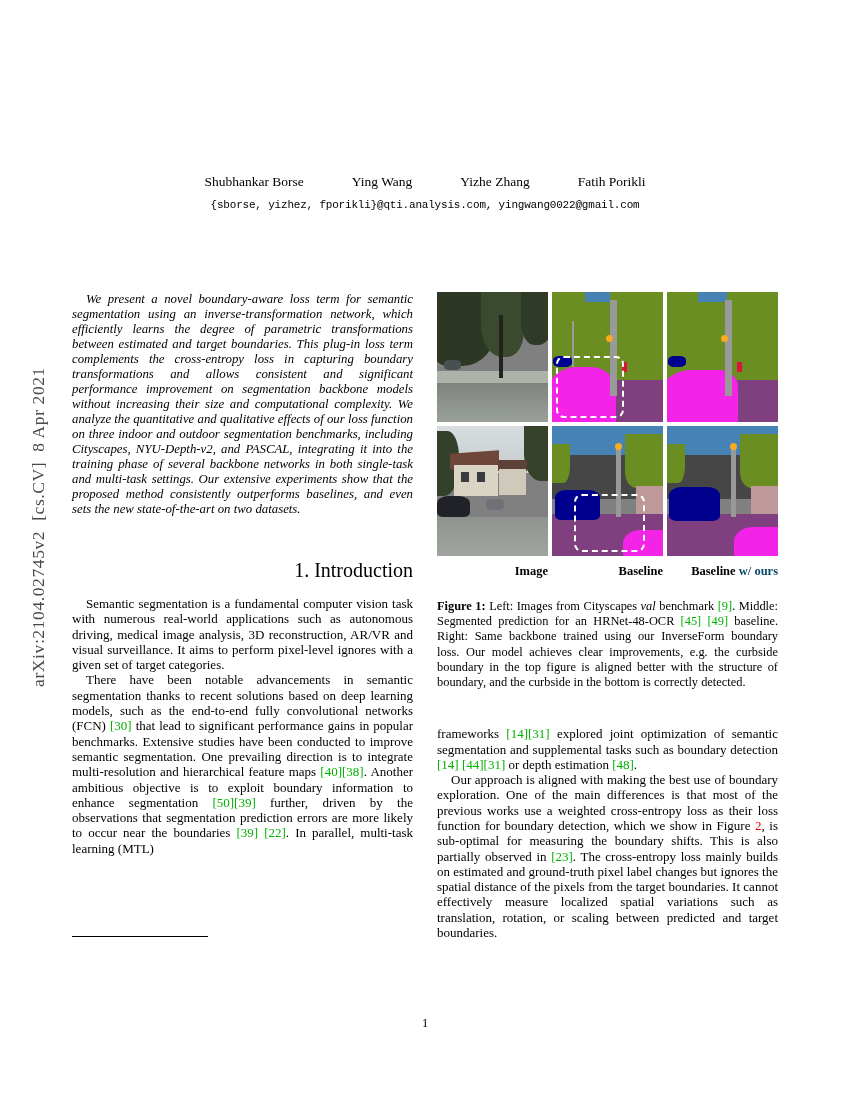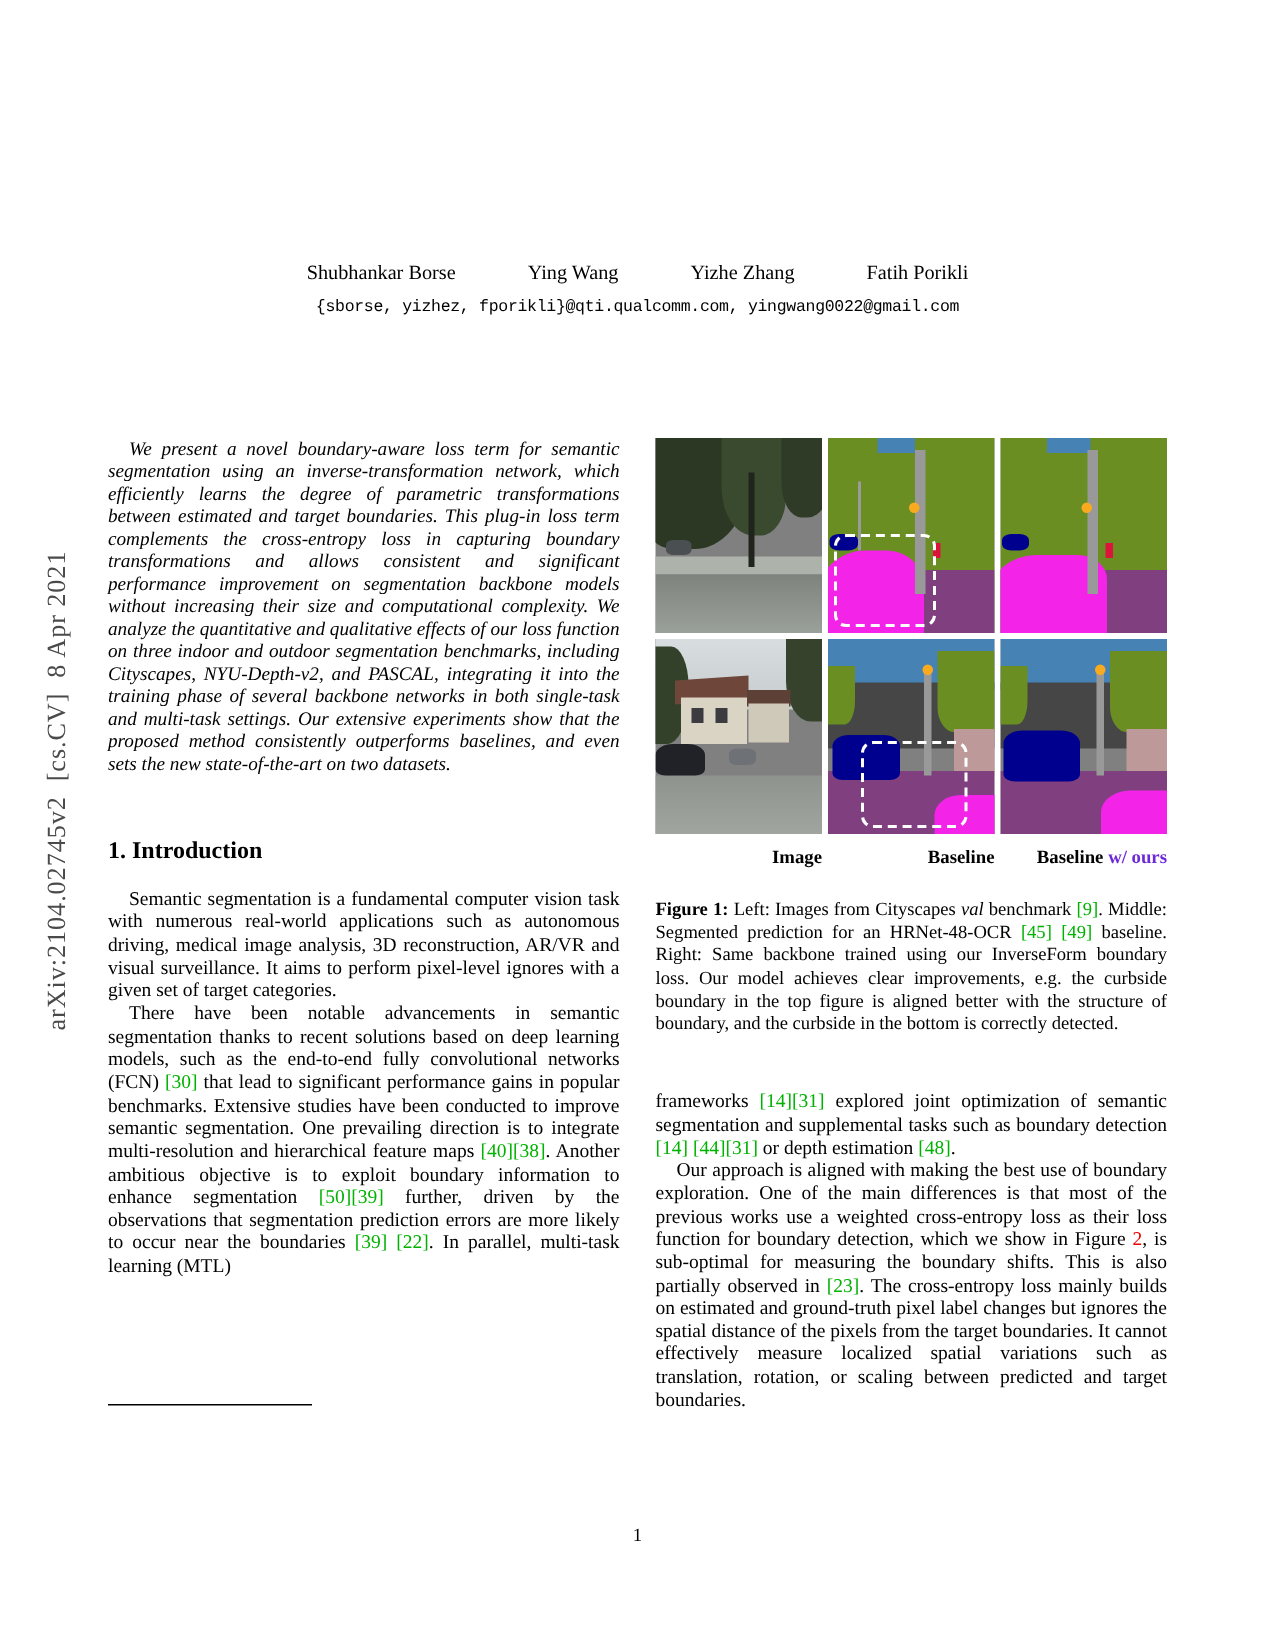--- a/index.html
+++ b/index.html
@@ -24,36 +24,36 @@
   .affiliation sup { font-size:68%; }
   .emails { margin-top:9px; font-size:11px; font-family:"Liberation Mono", monospace; letter-spacing:-0.2px; }
 
   
   .col-left  { position:absolute; left:72px;  top:292px; width:341px; }
   .col-right { position:absolute; left:437px; top:292px; width:341px; }
 
   .abstract-heading { text-align:center; font-size:13.8px; font-weight:bold; margin:0 0 14px 0; }
   .abstract-text { font-style:italic; font-size:12.8px; line-height:15px; text-align:justify; text-indent:14px; margin:0; }
 
-  .section-heading { font-size:16px; font-weight:bold; margin:42px 0 14px 0; }
+  .section-heading { font-size:20px; font-weight:normal; margin:42px 0 14px 0;text-align:right; }
 
   .body-par { font-size:13px; line-height:15.3px; text-align:justify; margin:0; }
   .indent { text-indent:14px; }
 
   
   .footnote-block { position:absolute; left:72px; top:936px; width:341px; }
   .footnote-rule { width:136px; border-top:1px solid #000; margin-bottom:5px; }
   .footnote { font-size:10.8px; line-height:13px; margin:0; text-indent:10px; }
 
   
   .fig-grid { display:grid; grid-template-columns:repeat(3,1fr); gap:4px; }
   .cell { position:relative; height:130px; overflow:hidden; background:#808080; }
   .shape { position:absolute; }
   .fig-labels { display:grid; grid-template-columns:repeat(3,1fr); gap:4px; margin-top:8px; text-align:right; font-weight:bold; font-size:12.5px; }
-  .ours { color:#6d28d9; font-weight:bold; }
+  .ours { color:#0c4a6e; font-weight:bold; }
   .fig-caption { display:block; margin-top:20px; font-size:12.4px; line-height:15.2px; text-align:justify; }
   .after-figure { margin-top:36px; }
 
   
   .seg-cite { color:#00b200; }
   .seg-figref { color:#ee0000; }
   .seg-bold { font-weight:bold; }
   .seg-italic { font-style:italic; }
   .seg-sup { vertical-align:super; font-size:68%; }
 
@@ -137,21 +137,21 @@
 
   <div class="arxiv-stamp">arXiv:2104.02745v2  [cs.CV]  8 Apr 2021</div>
 
   <div class="header">
     <div class="authors">
       <span>Shubhankar Borse</span>
       <span>Ying Wang</span>
       <span>Yizhe Zhang</span>
       <span>Fatih Porikli</span>
     </div>
-    <div class="emails">{sborse, yizhez, fporikli}@qti.qualcomm.com, yingwang0022@gmail.com</div>
+    <div class="emails">{sborse, yizhez, fporikli}@qti.analysis.com, yingwang0022@gmail.com</div>
   </div>
 
   <section class="col-left">
     <p class="abstract-text">We present a novel boundary-aware loss term for semantic segmentation using an inverse-transformation network, which efficiently learns the degree of parametric transformations between estimated and target boundaries. This plug-in loss term complements the cross-entropy loss in capturing boundary transformations and allows consistent and significant performance improvement on segmentation backbone models without increasing their size and computational complexity. We analyze the quantitative and qualitative effects of our loss function on three indoor and outdoor segmentation benchmarks, including Cityscapes, NYU-Depth-v2, and PASCAL, integrating it into the training phase of several backbone networks in both single-task and multi-task settings. Our extensive experiments show that the proposed method consistently outperforms baselines, and even sets the new state-of-the-art on two datasets.</p>
     <h3 class="section-heading">1. Introduction</h3>
     <p class="body-par indent">Semantic segmentation is a fundamental computer vision task with numerous real-world applications such as autonomous driving, medical image analysis, 3D reconstruction, AR/VR and visual surveillance. It aims to perform pixel-level ignores with a given set of target categories.</p>
     <p class="body-par indent"><span>There have been notable advancements in semantic segmentation thanks to recent solutions based on deep learning models, such as the end-to-end fully convolutional networks (FCN) </span><span class="seg-cite">[30]</span><span> that lead to significant performance gains in popular benchmarks. Extensive studies have been conducted to improve semantic segmentation. One prevailing direction is to integrate multi-resolution and hierarchical feature maps </span><span class="seg-cite">[40]</span><span class="seg-cite">[38]</span><span>. Another ambitious objective is to exploit boundary information to enhance segmentation </span><span class="seg-cite">[50]</span><span class="seg-cite">[39]</span><span> further, driven by the observations that segmentation prediction errors are more likely to occur near the boundaries </span><span class="seg-cite">[39]</span><span> </span><span class="seg-cite">[22]</span><span>. In parallel, multi-task learning (MTL)</span></p>
   </section>
 
   <div class="footnote-block">

